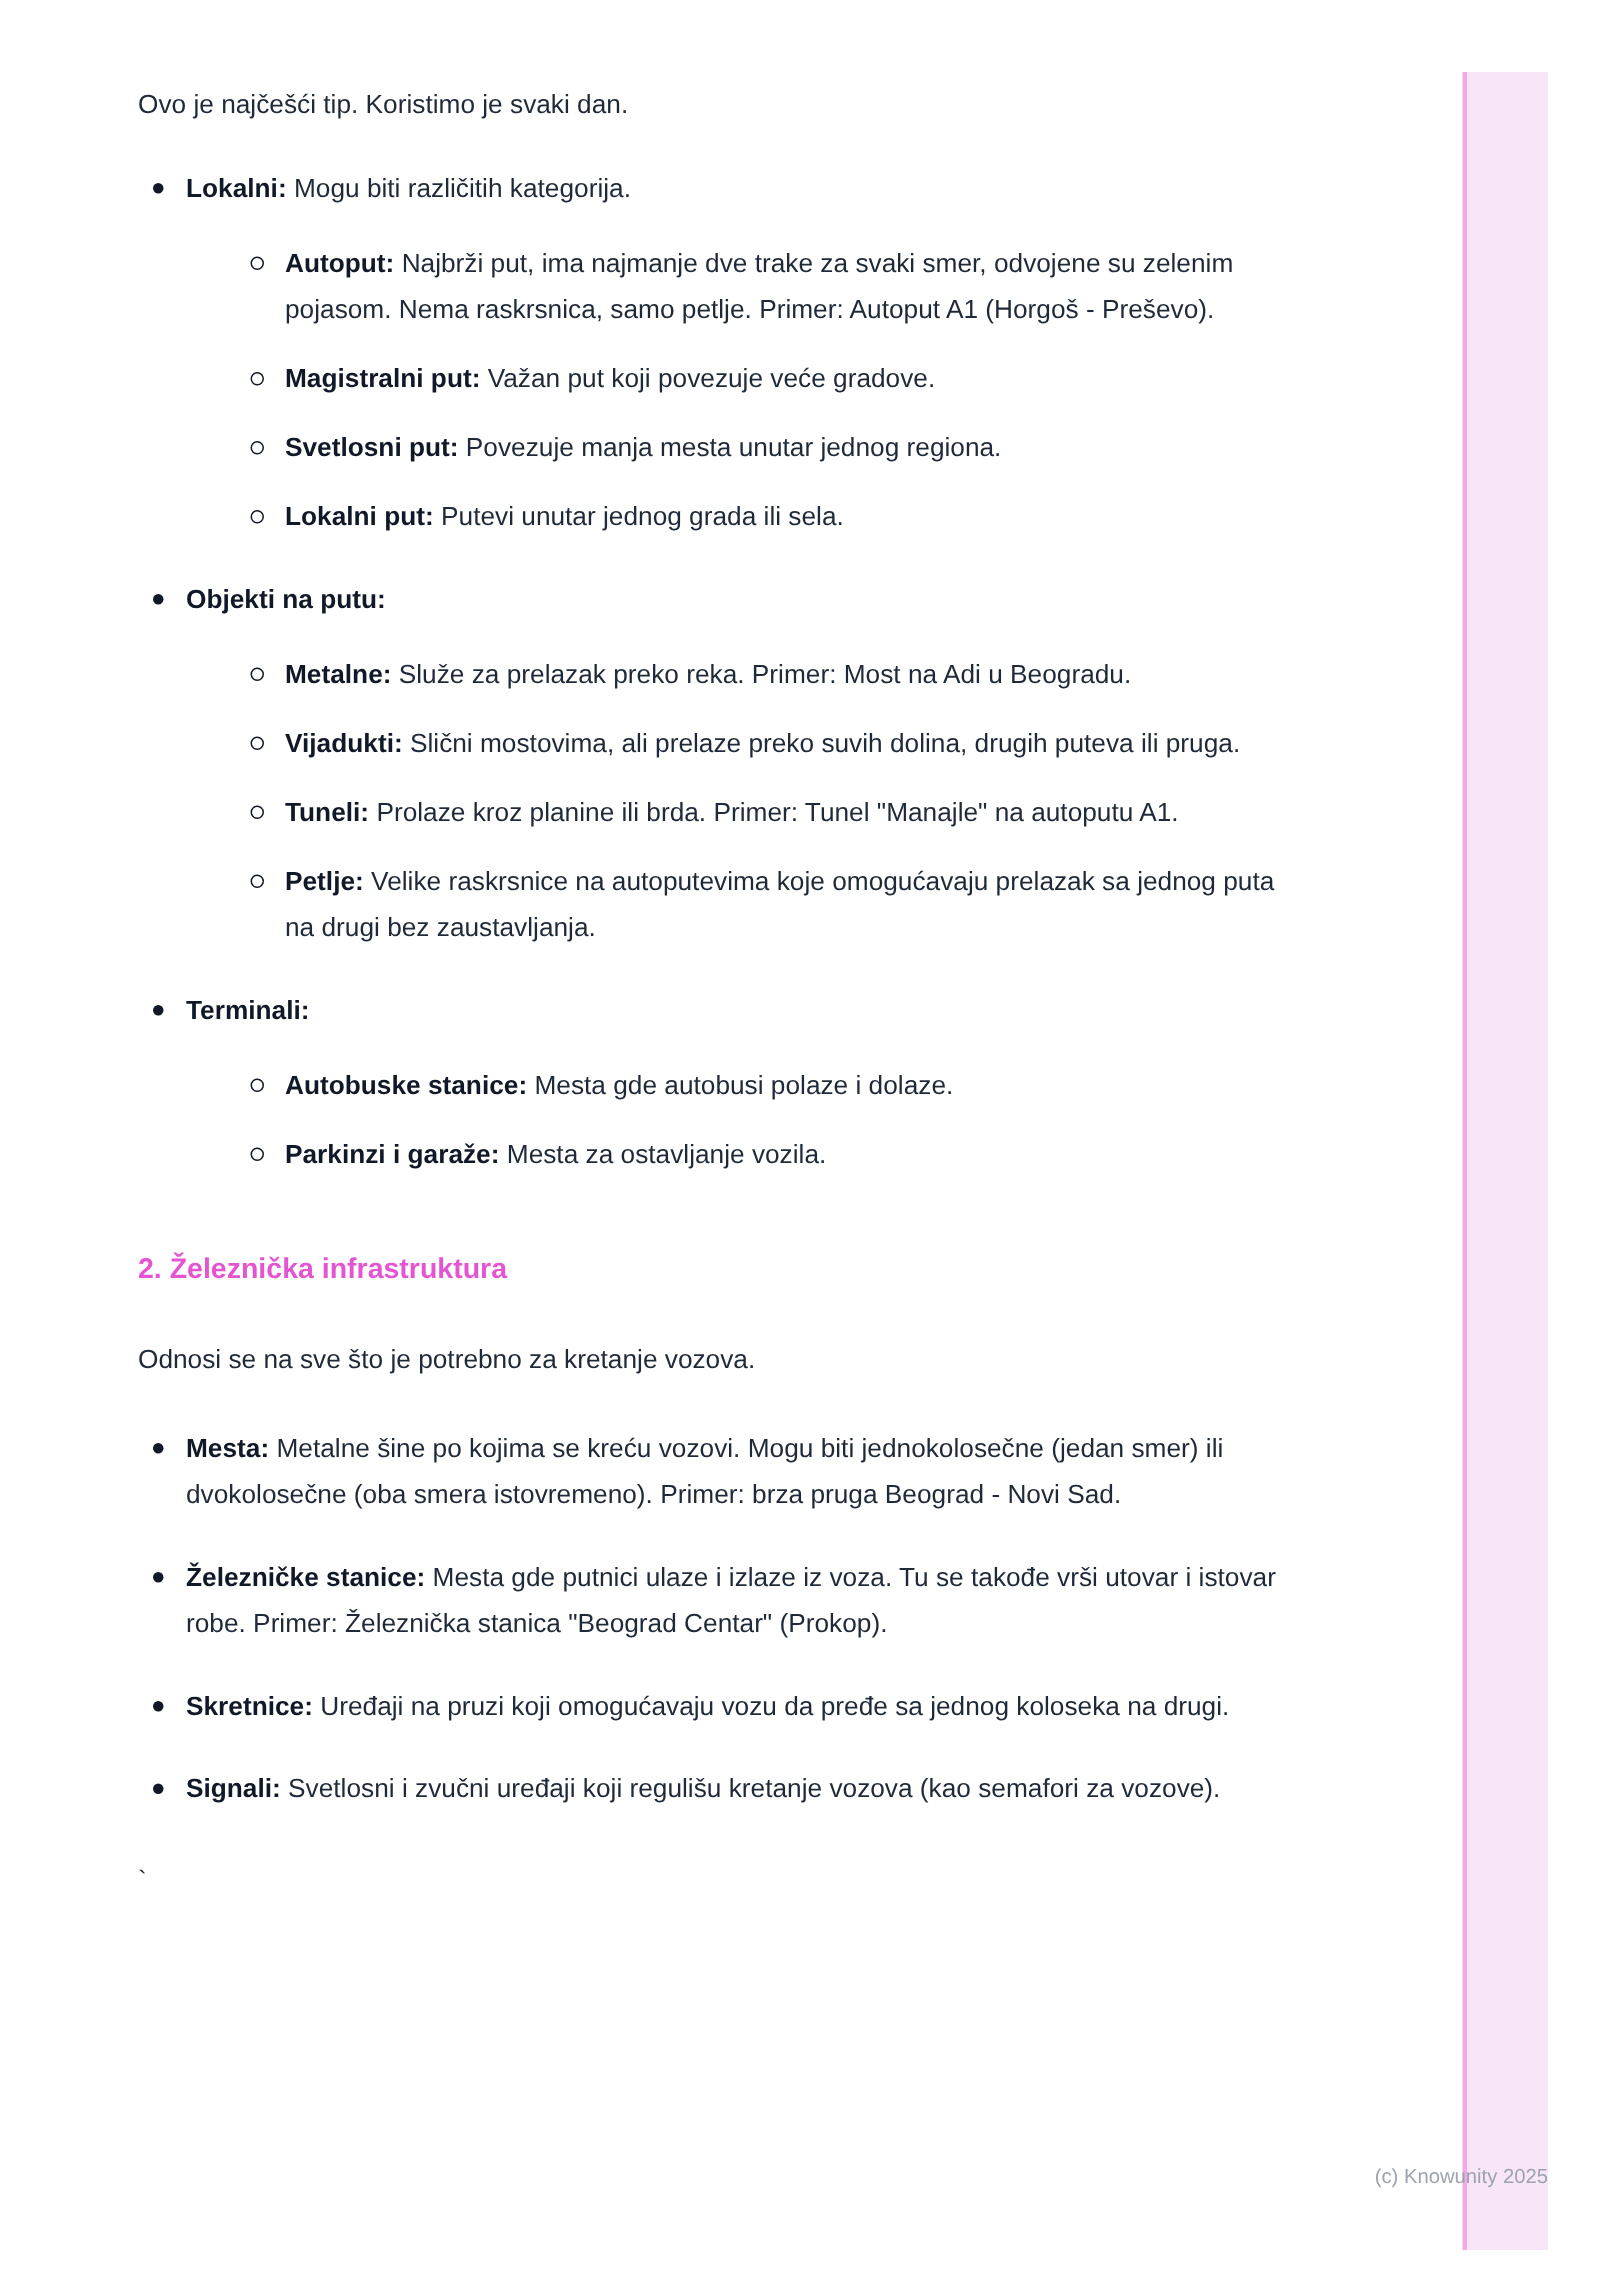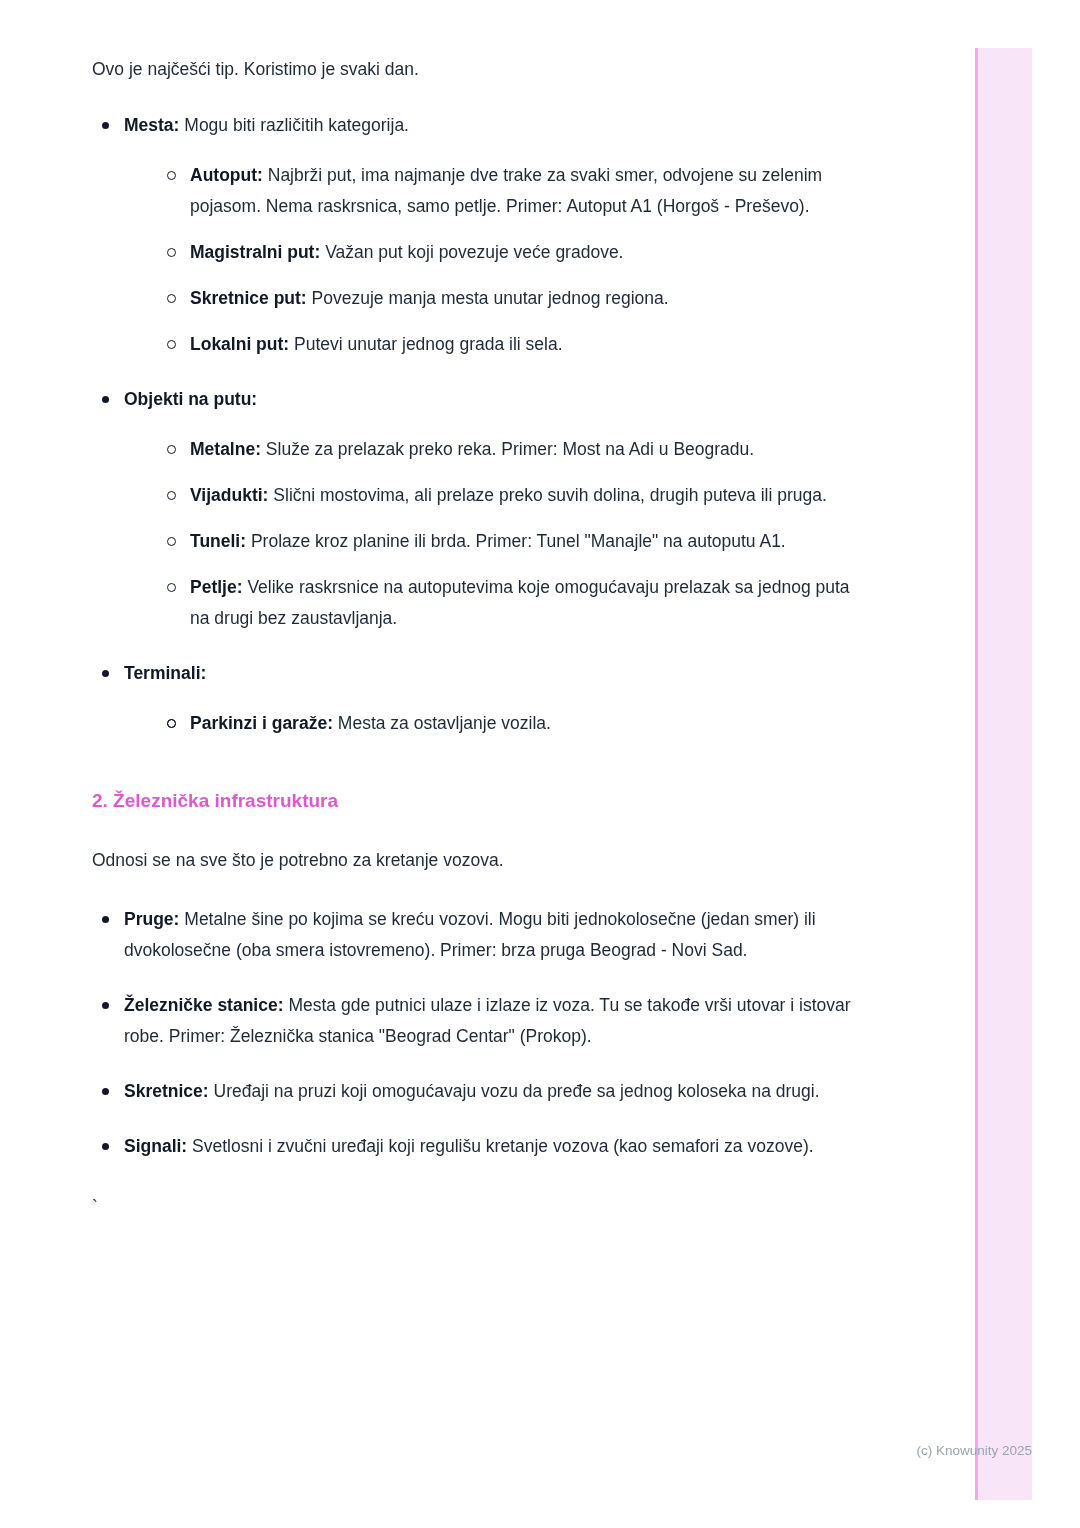--- a/index.html
+++ b/index.html
@@ -123,44 +123,44 @@
 <div class="page">
 
   <div class="stripe-line"></div>
   <div class="stripe-band"></div>
 
   <div class="content">
 
     <p class="intro">Ovo je najčešći tip. Koristimo je svaki dan.</p>
 
     <ul class="main-list" id="list-roads">
-        <li class="lv1"><span class="bullet disc"></span><span class="li-text"><strong class="lbl">Mesta:</strong> Mogu biti različitih kategorija.</span><ul class="sublist">
+        <li class="lv1"><span class="bullet disc"></span><span class="li-text"><strong class="lbl">Lokalni:</strong> Mogu biti različitih kategorija.</span><ul class="sublist">
             <li class="lv2"><span class="bullet circle"></span><span class="li-text"><strong class="lbl">Autoput:</strong> Najbrži put, ima najmanje dve trake za svaki smer, odvojene su zelenim pojasom. Nema raskrsnica, samo petlje. Primer: Autoput A1 (Horgoš - Preševo).</span></li>
             <li class="lv2"><span class="bullet circle"></span><span class="li-text"><strong class="lbl">Magistralni put:</strong> Važan put koji povezuje veće gradove.</span></li>
-            <li class="lv2"><span class="bullet circle"></span><span class="li-text"><strong class="lbl">Skretnice put:</strong> Povezuje manja mesta unutar jednog regiona.</span></li>
+            <li class="lv2"><span class="bullet circle"></span><span class="li-text"><strong class="lbl">Svetlosni put:</strong> Povezuje manja mesta unutar jednog regiona.</span></li>
             <li class="lv2"><span class="bullet circle"></span><span class="li-text"><strong class="lbl">Lokalni put:</strong> Putevi unutar jednog grada ili sela.</span></li>
           </ul></li>
         <li class="lv1"><span class="bullet disc"></span><span class="li-text"><strong class="lbl">Objekti na putu:</strong></span><ul class="sublist">
             <li class="lv2"><span class="bullet circle"></span><span class="li-text"><strong class="lbl">Metalne:</strong> Služe za prelazak preko reka. Primer: Most na Adi u Beogradu.</span></li>
             <li class="lv2"><span class="bullet circle"></span><span class="li-text"><strong class="lbl">Vijadukti:</strong> Slični mostovima, ali prelaze preko suvih dolina, drugih puteva ili pruga.</span></li>
             <li class="lv2"><span class="bullet circle"></span><span class="li-text"><strong class="lbl">Tuneli:</strong> Prolaze kroz planine ili brda. Primer: Tunel "Manajle" na autoputu A1.</span></li>
             <li class="lv2"><span class="bullet circle"></span><span class="li-text"><strong class="lbl">Petlje:</strong> Velike raskrsnice na autoputevima koje omogućavaju prelazak sa jednog puta na drugi bez zaustavljanja.</span></li>
           </ul></li>
         <li class="lv1"><span class="bullet disc"></span><span class="li-text"><strong class="lbl">Terminali:</strong></span><ul class="sublist">
-            <li class="lv2"><span class="bullet circle"></span></li>
+            <li class="lv2"><span class="bullet circle"></span><span class="li-text"><strong class="lbl">Autobuske stanice:</strong> Mesta gde autobusi polaze i dolaze.</span></li>
             <li class="lv2"><span class="bullet circle"></span><span class="li-text"><strong class="lbl">Parkinzi i garaže:</strong> Mesta za ostavljanje vozila.</span></li>
           </ul></li>
       </ul>
 
     <h2 class="section-heading">2. Železnička infrastruktura</h2>
 
     <p class="section-intro">Odnosi se na sve što je potrebno za kretanje vozova.</p>
 
     <ul class="main-list" id="list-rail">
-        <li class="lv1"><span class="bullet disc"></span><span class="li-text"><strong class="lbl">Pruge:</strong> Metalne šine po kojima se kreću vozovi. Mogu biti jednokolosečne (jedan smer) ili dvokolosečne (oba smera istovremeno). Primer: brza pruga Beograd - Novi Sad.</span></li>
+        <li class="lv1"><span class="bullet disc"></span><span class="li-text"><strong class="lbl">Mesta:</strong> Metalne šine po kojima se kreću vozovi. Mogu biti jednokolosečne (jedan smer) ili dvokolosečne (oba smera istovremeno). Primer: brza pruga Beograd - Novi Sad.</span></li>
         <li class="lv1"><span class="bullet disc"></span><span class="li-text"><strong class="lbl">Železničke stanice:</strong> Mesta gde putnici ulaze i izlaze iz voza. Tu se takođe vrši utovar i istovar robe. Primer: Železnička stanica "Beograd Centar" (Prokop).</span></li>
         <li class="lv1"><span class="bullet disc"></span><span class="li-text"><strong class="lbl">Skretnice:</strong> Uređaji na pruzi koji omogućavaju vozu da pređe sa jednog koloseka na drugi.</span></li>
         <li class="lv1"><span class="bullet disc"></span><span class="li-text"><strong class="lbl">Signali:</strong> Svetlosni i zvučni uređaji koji regulišu kretanje vozova (kao semafori za vozove).</span></li>
       </ul>
 
     <p class="stray">`</p>
 
   </div>
 
   <div class="footer">(c) Knowunity 2025</div>

